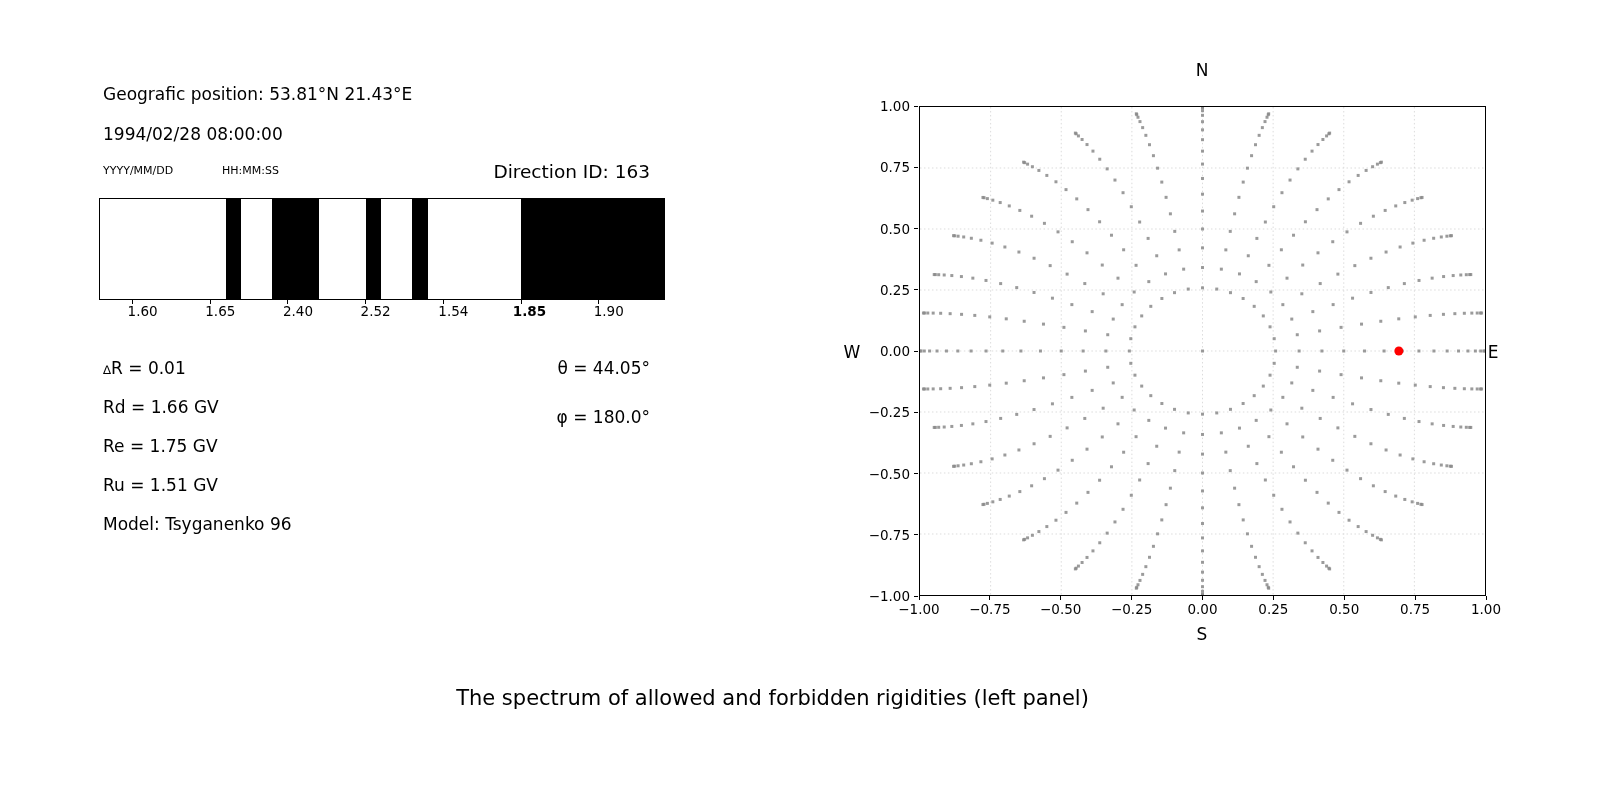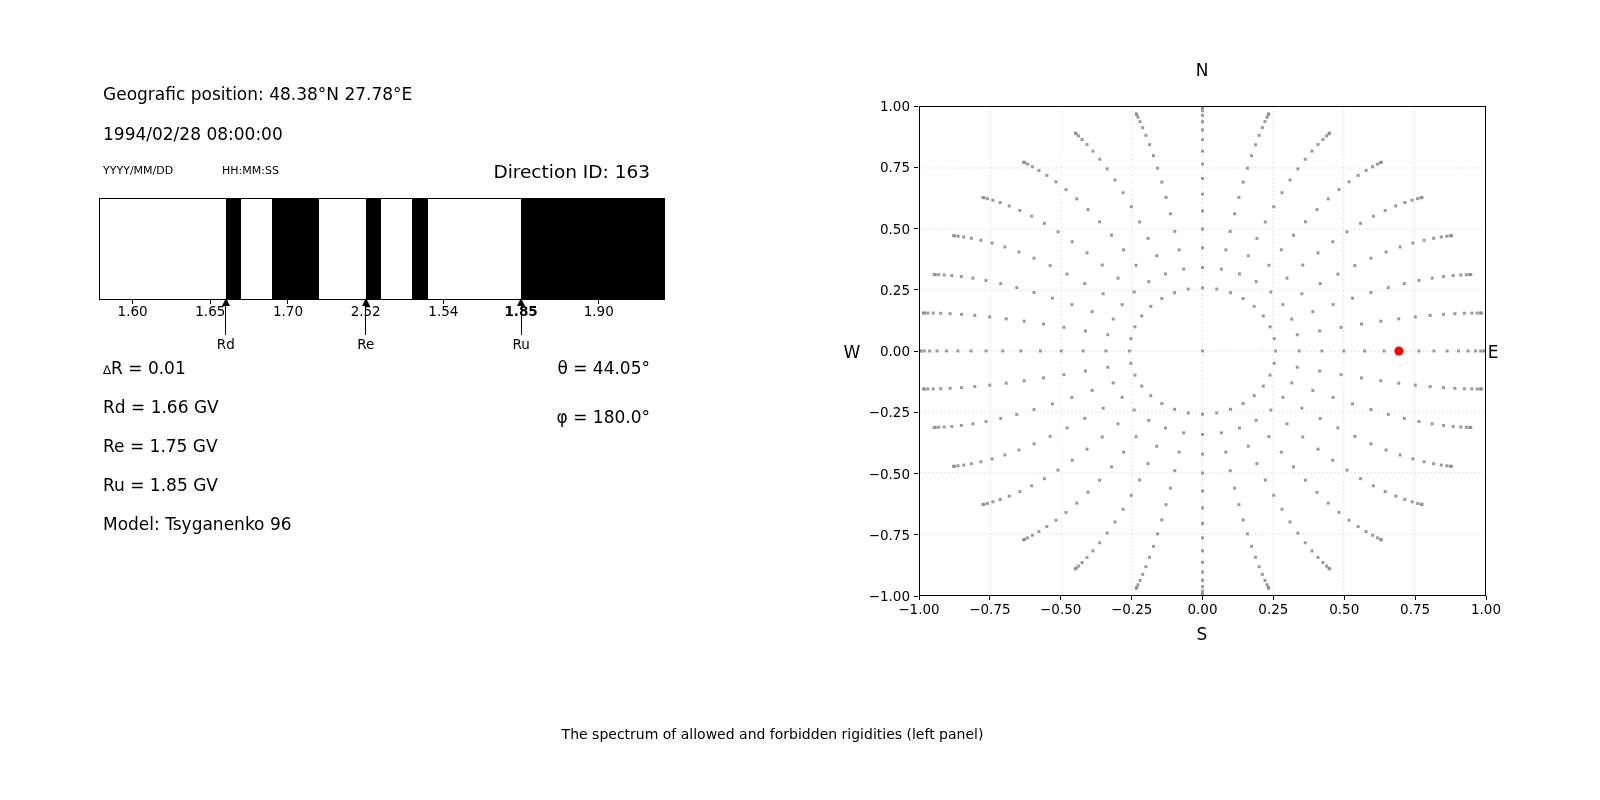--- a/index.html
+++ b/index.html
@@ -3,30 +3,30 @@
 <meta charset="utf-8">
 <style>
   html,body{margin:0;padding:0;background:#ffffff;}
   .canvas{position:relative;width:1600px;height:800px;background:#fff;overflow:hidden;
           font-family:"DejaVu Sans","Liberation Sans",sans-serif;color:#000;}
   .abs{position:absolute;}
   .t17{font-size:17px;line-height:20px;}
   .t11{font-size:11px;line-height:13px;}
   .t13{font-size:13.5px;line-height:16px;}
   .t18{font-size:18.5px;line-height:22px;}
-  .t19{font-size:14px;line-height:23px;margin-top:36px;}
+  .t19{font-size:21px;line-height:23px;}
   .rightalign{text-align:right;}
   
   #spectrum-box{left:99px;top:198px;width:566px;height:102px;border:1px solid #000;
                 box-sizing:border-box;background:#fff;}
   .forbidden-bar{position:absolute;top:0;height:100%;background:#000;}
   #spectrum-tickmarks{left:100px;top:300px;width:564px;height:5px;}
   .tickmark{position:absolute;top:0;width:1px;height:4px;background:#000;}
   #spectrum-ticklabels{left:100px;top:303px;width:564px;height:16px;}
-  .spec-ticklabel{position:absolute;width:50px;margin-left:-25px;text-align:center;}
+  .spec-ticklabel{position:absolute;width:50px;margin-left:-25px;text-align:right;}
   #spectrum-annotations{left:100px;top:298px;width:564px;height:60px;}
   .arrow-head{position:absolute;top:0;width:0;height:0;margin-left:-4px;
               border-left:4px solid transparent;border-right:4px solid transparent;
               border-bottom:8px solid #000;}
   .arrow-stem{position:absolute;top:6px;width:1px;height:31px;margin-left:-0.5px;background:#000;}
   .arrow-label{position:absolute;top:38px;width:40px;margin-left:-20px;text-align:center;}
   
   #scatter-wrap{left:919px;top:106px;width:567px;height:490px;border:1px solid #000;
                 box-sizing:border-box;background:#fff;}
   #scat-xtickmarks{left:919px;top:596px;width:567px;height:5px;}
@@ -39,21 +39,21 @@
   .scat-ylabel{position:absolute;right:0;width:70px;height:16px;margin-top:-8px;text-align:right;}
   .compass{width:44px;margin-left:-22px;text-align:center;font-size:17px;line-height:20px;}
   .caption-wrap{left:0;top:0;width:1545px;text-align:center;}
   .delta-sym{font-size:12px;}
 </style>
 </head>
 <body>
 
 <div class="canvas">
 
-  <div class="abs t17" style="left:103px;top:84px;">Geografic position: 48.38°N 27.78°E</div>
+  <div class="abs t17" style="left:103px;top:84px;">Geografic position: 53.81°N 21.43°E</div>
   <div class="abs t17" style="left:103px;top:124px;">1994/02/28 08:00:00</div>
   <div class="abs t11" style="left:103px;top:164px;">YYYY/MM/DD</div>
   <div class="abs t11" style="left:222px;top:164px;">HH:MM:SS</div>
   <div class="abs t18 rightalign" style="left:420px;top:161px;width:230px;">Direction ID: 163</div>
 
   <div class="abs" id="spectrum-box">
       <div class="forbidden-bar" style="left: 22.314%; width: 2.75482%; background: rgb(0, 0, 0);"></div>
       <div class="forbidden-bar" style="left: 30.5785%; width: 8.26446%; background: rgb(0, 0, 0);"></div>
       <div class="forbidden-bar" style="left: 47.1074%; width: 2.75482%; background: rgb(0, 0, 0);"></div>
       <div class="forbidden-bar" style="left: 55.3719%; width: 2.75482%; background: rgb(0, 0, 0);"></div>
@@ -64,44 +64,33 @@
       <div class="tickmark" style="left: calc(19.5592% - 0.5px);"></div>
       <div class="tickmark" style="left: calc(33.3333% - 0.5px);"></div>
       <div class="tickmark" style="left: calc(47.1074% - 0.5px);"></div>
       <div class="tickmark" style="left: calc(60.8815% - 0.5px);"></div>
       <div class="tickmark" style="left: calc(74.6556% - 0.5px);"></div>
       <div class="tickmark" style="left: calc(88.4298% - 0.5px);"></div>
     </div>
   <div class="abs t13" id="spectrum-ticklabels">
       <div class="spec-ticklabel" style="left: 5.78512%;">1.60</div>
       <div class="spec-ticklabel" style="left: 19.5592%;">1.65</div>
-      <div class="spec-ticklabel" style="left: 33.3333%;">1.70</div>
+      <div class="spec-ticklabel" style="left: 33.3333%;">2.40</div>
       <div class="spec-ticklabel" style="left: 47.1074%;">2.52</div>
       <div class="spec-ticklabel" style="left: 60.8815%;">1.54</div>
       <div class="spec-ticklabel" style="left: 74.6556%; font-weight: bold;">1.85</div>
       <div class="spec-ticklabel" style="left: 88.4298%;">1.90</div>
     </div>
-  <div class="abs t13" id="spectrum-annotations">
-      <div class="arrow-head" style="left: 22.314%;"></div>
-      <div class="arrow-stem" style="left: 22.314%;"></div>
-      <div class="arrow-label" style="left: 22.314%;">Rd</div>
-      <div class="arrow-head" style="left: 47.1074%;"></div>
-      <div class="arrow-stem" style="left: 47.1074%;"></div>
-      <div class="arrow-label" style="left: 47.1074%;">Re</div>
-      <div class="arrow-head" style="left: 74.6556%;"></div>
-      <div class="arrow-stem" style="left: 74.6556%;"></div>
-      <div class="arrow-label" style="left: 74.6556%;">Ru</div>
-    </div>
 
   <div class="abs t17" style="left:103px;top:358px;">
     <span class="delta-sym">∆</span><span>R = 0.01</span>
   </div>
   <div class="abs t17" style="left:103px;top:397px;text-align:center;">Rd = 1.66 GV</div>
   <div class="abs t17" style="left:103px;top:436px;">Re = 1.75 GV</div>
-  <div class="abs t17" style="left:103px;top:475px;">Ru = 1.85 GV</div>
+  <div class="abs t17" style="left:103px;top:475px;">Ru = 1.51 GV</div>
   <div class="abs t17" style="left:103px;top:514px;">Model: Tsyganenko 96</div>
 
   <div class="abs t17 rightalign" style="left:420px;top:358px;width:230px;">θ = 44.05°</div>
   <div class="abs t17 rightalign" style="left:420px;top:407px;width:230px;">φ = 180.0°</div>
 
   <div class="abs compass" style="left:1202px;top:60px;">N</div>
   <div class="abs compass" style="left:1202px;top:624px;">S</div>
   <div class="abs compass" style="left:852px;top:342px;">W</div>
   <div class="abs compass" style="left:1493px;top:342px;">E</div>
 

